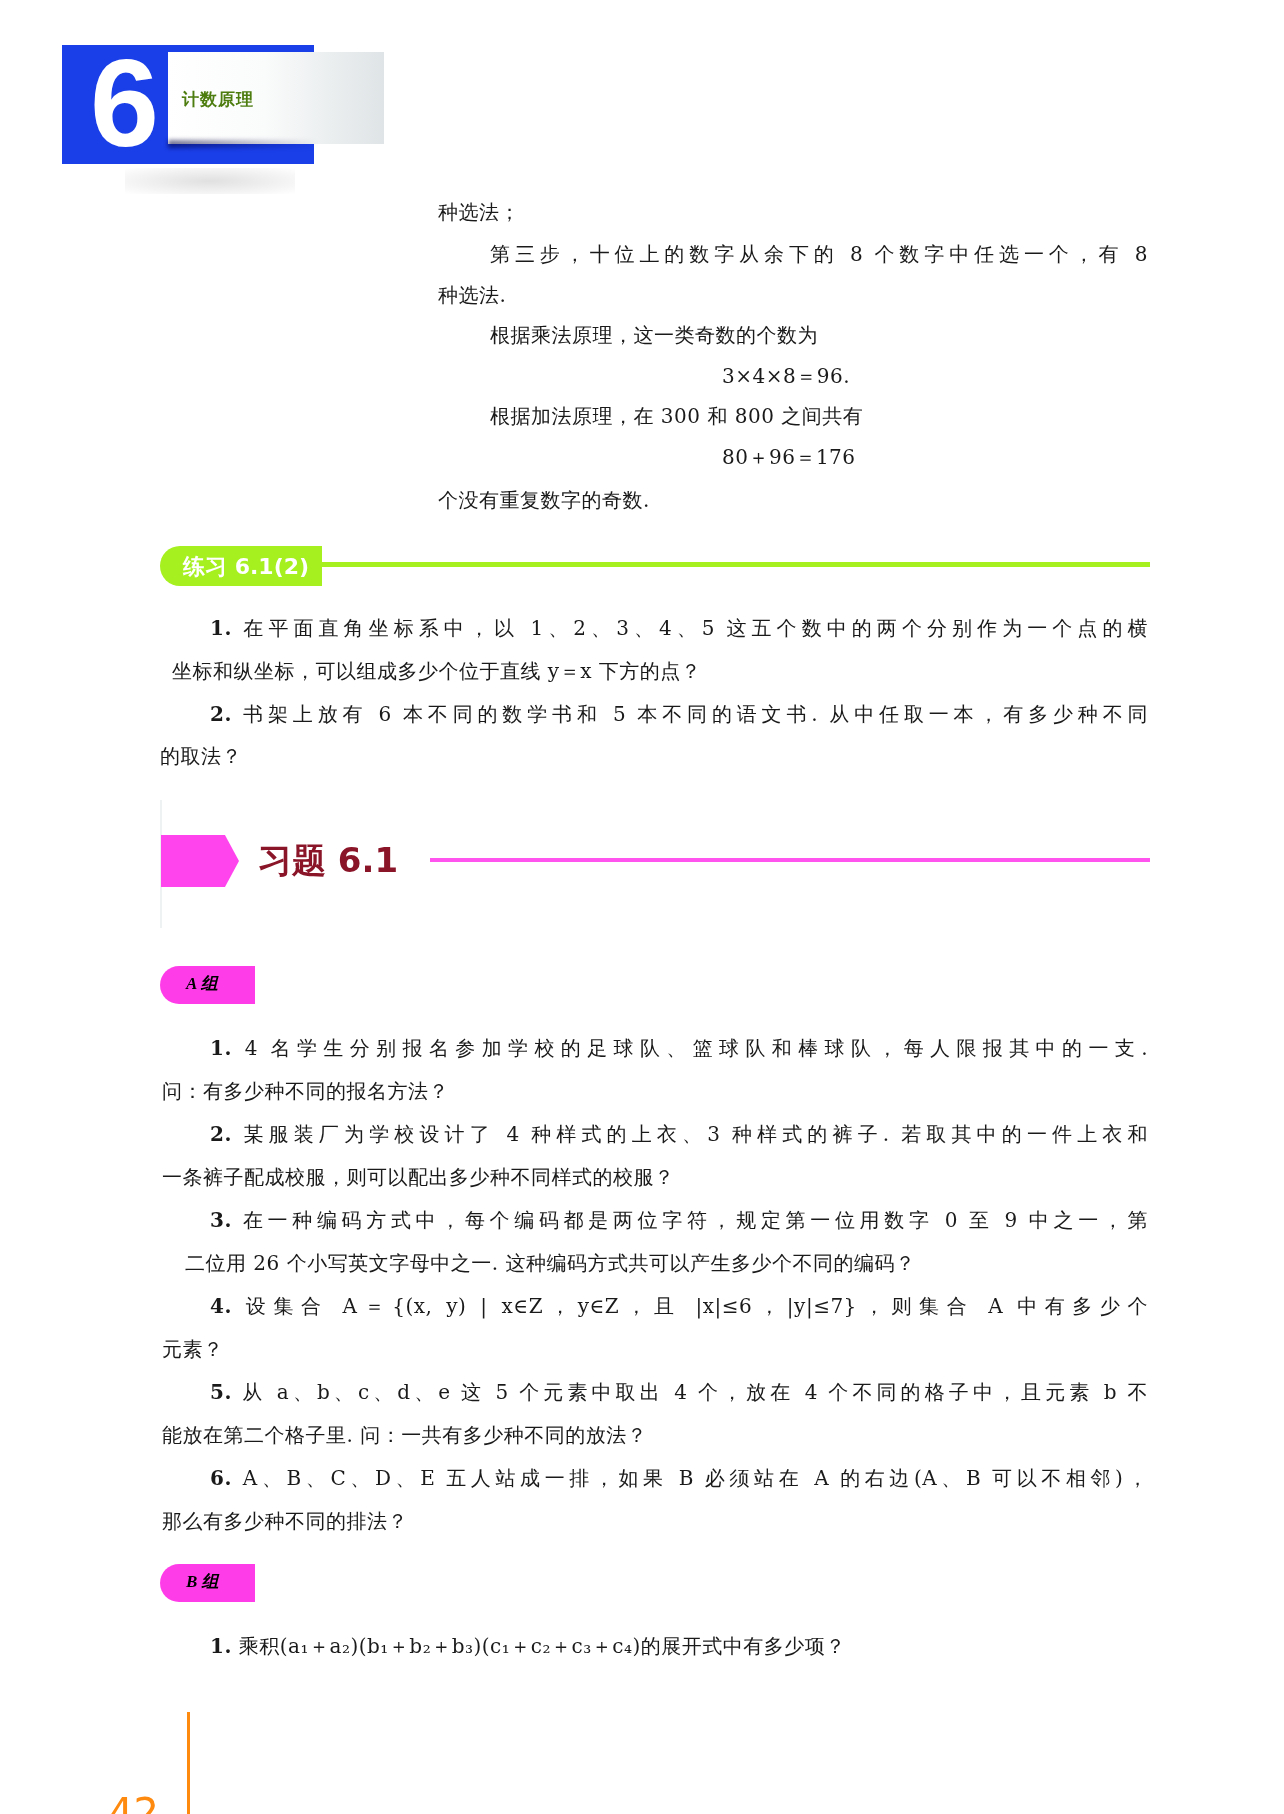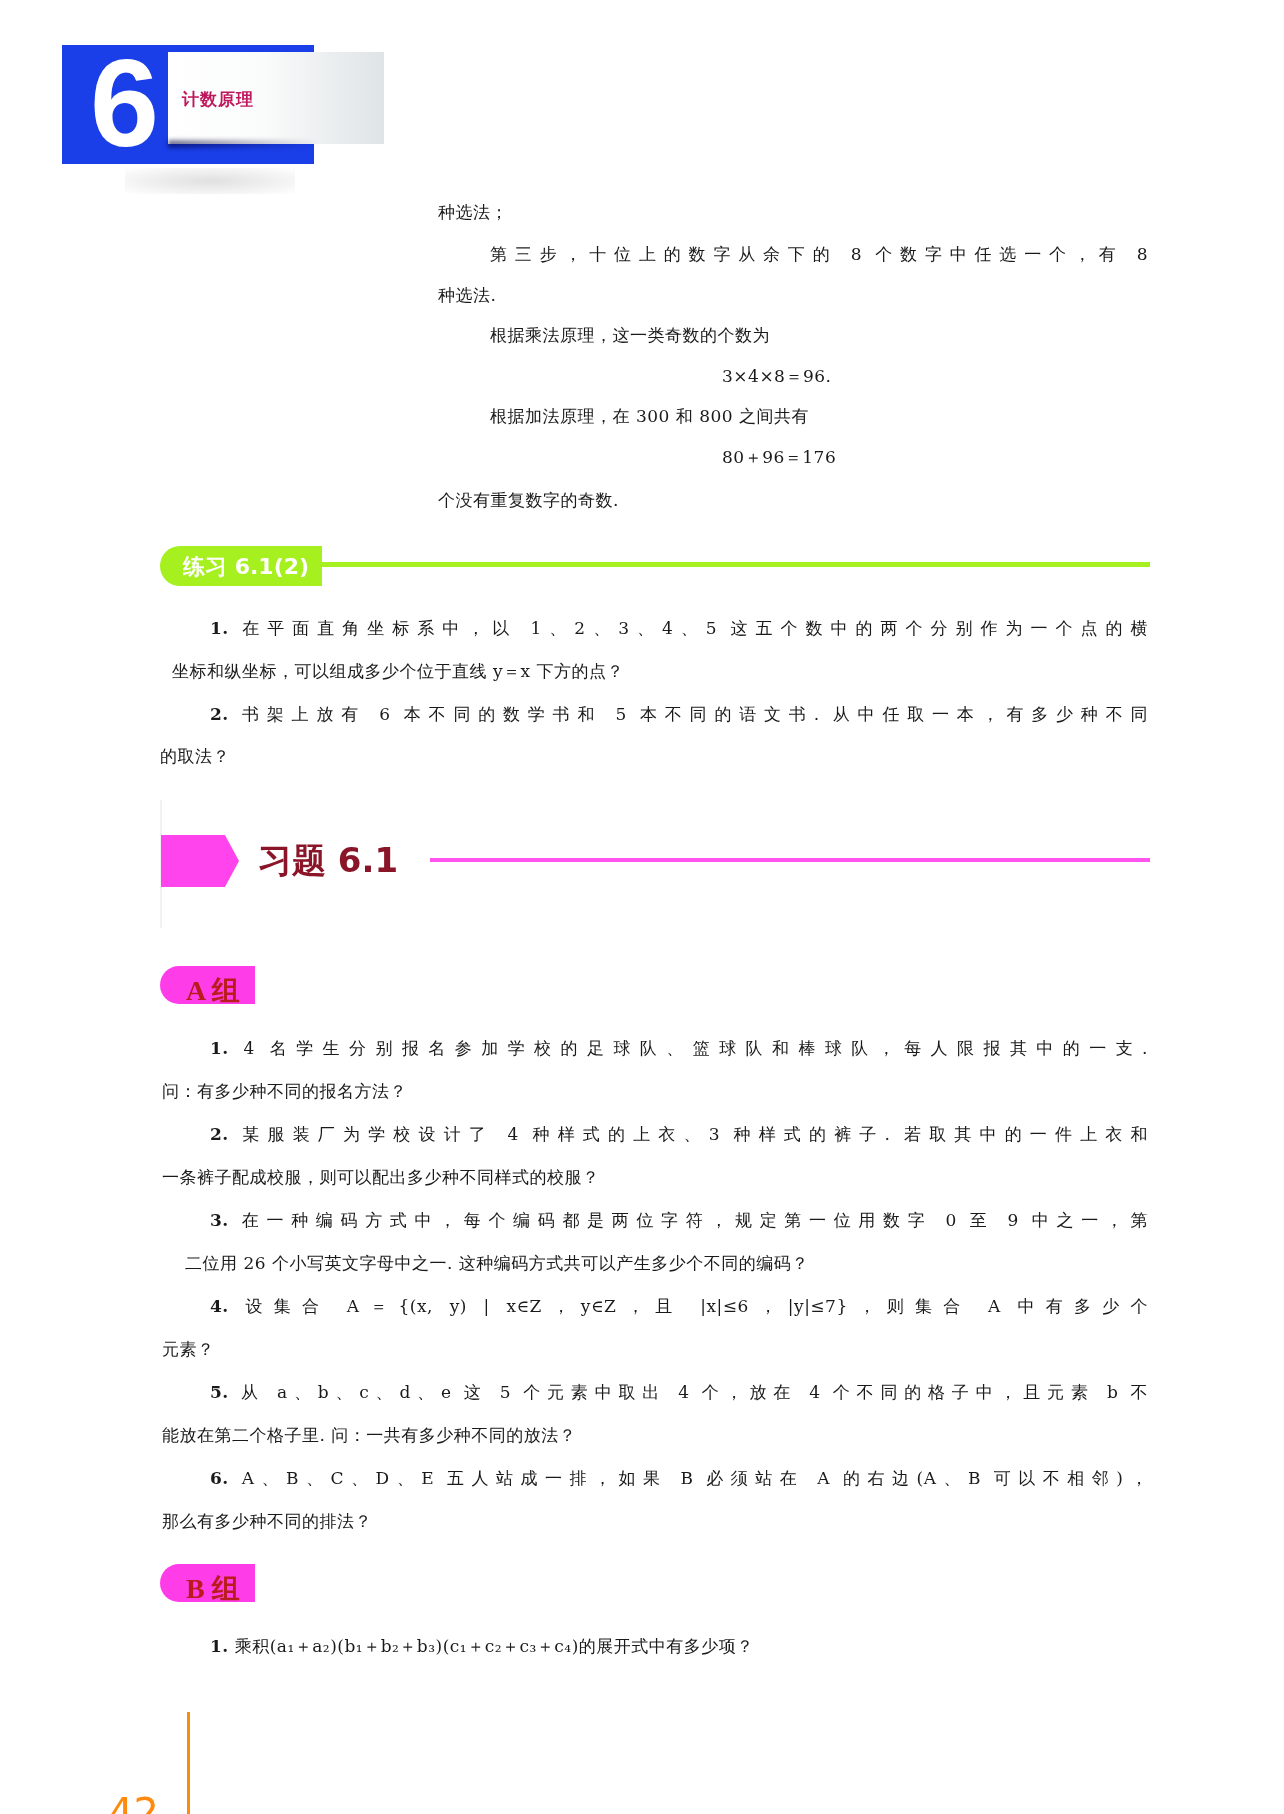--- a/index.html
+++ b/index.html
@@ -8,42 +8,42 @@
 
   
   .chap-box { position:absolute; left:62px; top:45px; width:252px; height:119px; background:#1a3ee8; }
   .chap-num { position:absolute; left:90px; top:38px; font-family:"Liberation Sans","DejaVu Sans",sans-serif; font-weight:bold; font-size:124px; line-height:130px; color:#ffffff; letter-spacing:-2px; }
   .chap-tab { position:absolute; left:168px; top:52px; width:216px; height:92px;
               background:linear-gradient(to right,#ffffff 0%,#fafbfb 45%,#dfe4e6 100%); }
   .chap-shadow { position:absolute; left:168px; top:140px; width:150px; height:8px;
                  background:linear-gradient(to right,rgba(0,0,60,0.55),rgba(0,0,60,0)); filter:blur(2px); }
   .chap-shadow2 { position:absolute; left:125px; top:168px; width:170px; height:26px;
                   background:radial-gradient(ellipse at center,rgba(0,0,0,0.12),rgba(0,0,0,0)); }
-  .chap-title { position:absolute; left:182px; top:88px; font-family:"DejaVu Sans","Liberation Sans",sans-serif; font-weight:bold; font-size:17px; color:#be185d; letter-spacing:1px; }
+  .chap-title { position:absolute; left:182px; top:88px; font-family:"DejaVu Sans","Liberation Sans",sans-serif; font-weight:bold; font-size:17px; color:#4d7c0f; letter-spacing:1px; }
 
   
-  .t { position:absolute; font-size:17px; line-height:28px; white-space:nowrap; letter-spacing:0.5px; }
+  .t { position:absolute; font-size:20px; line-height:28px; white-space:nowrap; letter-spacing:0.5px; }
   .justify { text-align:justify; text-align-last:justify; white-space:normal; }
 
   
   .prac-badge { position:absolute; left:160px; top:546px; width:162px; height:40px; background:#a5f01e;
                 border-radius:20px 0 0 20px; }
   .prac-label { position:absolute; left:183px; top:552px; font-family:"DejaVu Sans","Liberation Sans",sans-serif; font-weight:bold; font-size:22px; color:#ffffff; }
   .prac-line { position:absolute; left:320px; top:562px; width:830px; height:5px; background:#a5f01e; }
 
   
   .ex-vbar { position:absolute; left:160px; top:800px; width:2px; height:128px; background:#eef2f2; }
   .ex-arrow { position:absolute; left:161px; top:835px; width:78px; height:52px; background:#ff44ee;
               clip-path:polygon(0 0, 82% 0, 100% 50%, 82% 100%, 0 100%); }
   .ex-title { position:absolute; left:258px; top:838px; font-family:"DejaVu Sans","Liberation Sans",sans-serif; font-weight:bold; font-size:34px; color:#8a1428; }
   .ex-line { position:absolute; left:430px; top:858px; width:720px; height:4px; background:#ff55ee; }
 
   
   .grp { position:absolute; width:95px; height:38px; background:#ff3de8; border-radius:19px 0 0 19px; }
-  .grp-label { position:absolute; font-family:"Liberation Serif","DejaVu Serif",serif; font-weight:bold; font-size:28px; color:#b91c1c; }
+  .grp-label { position:absolute; font-family:"Liberation Serif","DejaVu Serif",serif; font-weight:bold; font-size:17px; color:#000000;font-style:italic; }
 
   
   .pgnum { position:absolute; left:108px; top:1790px; font-family:"DejaVu Sans","Liberation Sans",sans-serif; font-size:40px; color:#ff8a10; }
   .pgbar { position:absolute; left:187px; top:1712px; width:3px; height:102px; background:#ff8a10; }
 
   .b { font-weight:bold; }
 </style>
 </head>
 <body>
 

